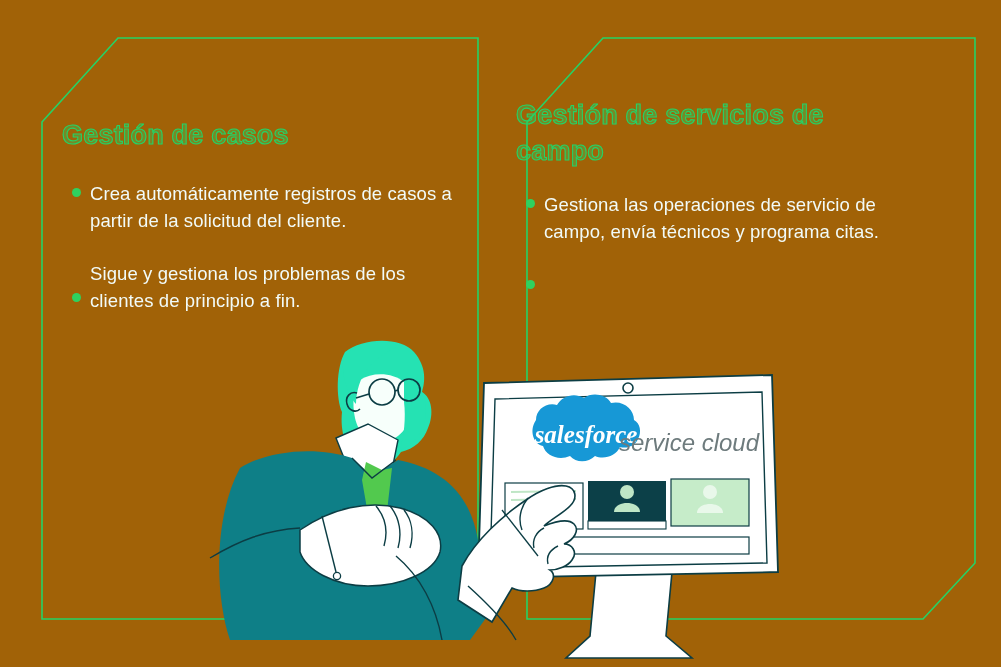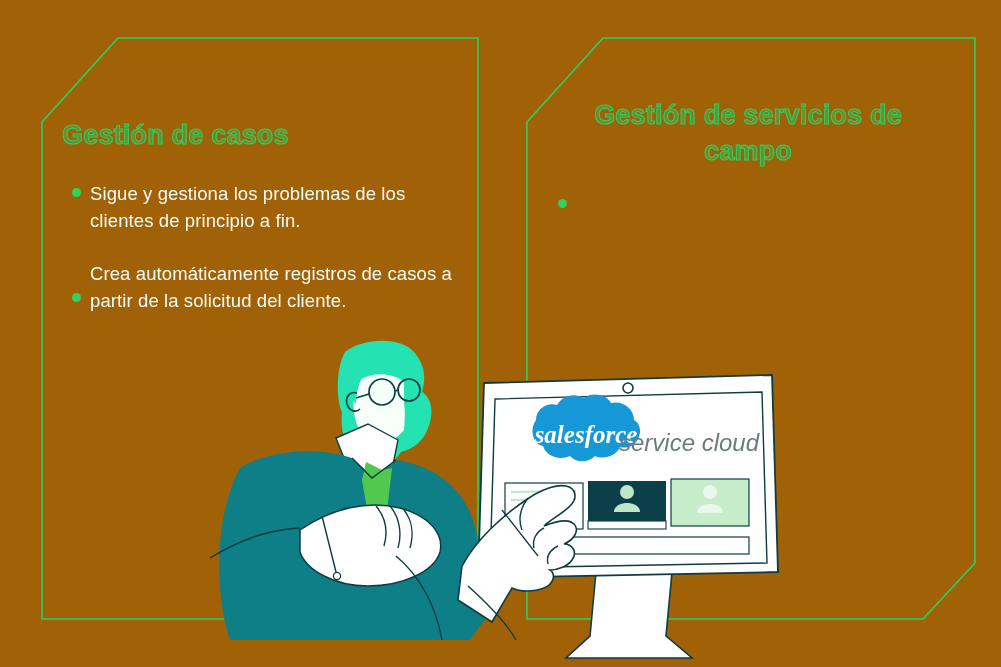--- a/index.html
+++ b/index.html
@@ -23,21 +23,21 @@
     width: 1001px; height: 667px;
     pointer-events: none;
   }
 
   
   .col {
     position: absolute;
     box-sizing: border-box;
   }
   .col-left  { left: 62px;  top: 118px; width: 400px; }
-  .col-right { left: 548px; top: 98px;  width: 400px; text-align: center; }
+  .col-right { left: 516px; top: 98px;  width: 400px; }
 
   .heading {
     margin: 0 0 26px 0;
     font-size: 27px;
     font-weight: 700;
     line-height: 1.32;
     letter-spacing: 0.2px;
     color: transparent;
     -webkit-text-stroke: 1.1px #25d366;
     text-shadow: 0 0 1px rgba(37,211,102,0.35);
@@ -91,32 +91,36 @@
     <path d="M 42 122 L 118 38 L 478 38 L 478 619 L 42 619 Z" fill="none" stroke="#25d366" stroke-width="1.6"></path>
 
     <path d="M 527 122 L 603 38 L 975 38 L 975 563 L 923 619 L 527 619 Z" fill="none" stroke="#25d366" stroke-width="1.6"></path>
   </svg>
 
   <div class="col col-left">
     <h2 class="heading">Gestión de casos</h2>
     <ul class="bullets">
       <li>
         <span class="dot"></span>
+        <span>Crea automáticamente registros de casos a partir de la solicitud del cliente.</span>
+      </li>
+      <li>
+        <span class="dot"></span>
         <span>Sigue y gestiona los problemas de los clientes de principio a fin.</span>
-      </li>
-      <li>
-        <span class="dot"></span>
-        <span>Crea automáticamente registros de casos a partir de la solicitud del cliente.</span>
       </li>
     </ul>
   </div>
 
   <div class="col col-right">
     <h2 class="heading">Gestión de servicios de campo</h2>
     <ul class="bullets">
+      <li>
+        <span class="dot"></span>
+        <span>Gestiona las operaciones de servicio de campo, envía técnicos y programa citas.</span>
+      </li>
       <li>
         <span class="dot"></span>
       </li>
     </ul>
   </div>
 
   <svg class="illustration" viewBox="0 0 1001 667" xmlns="http://www.w3.org/2000/svg">
 
     <g>
 

